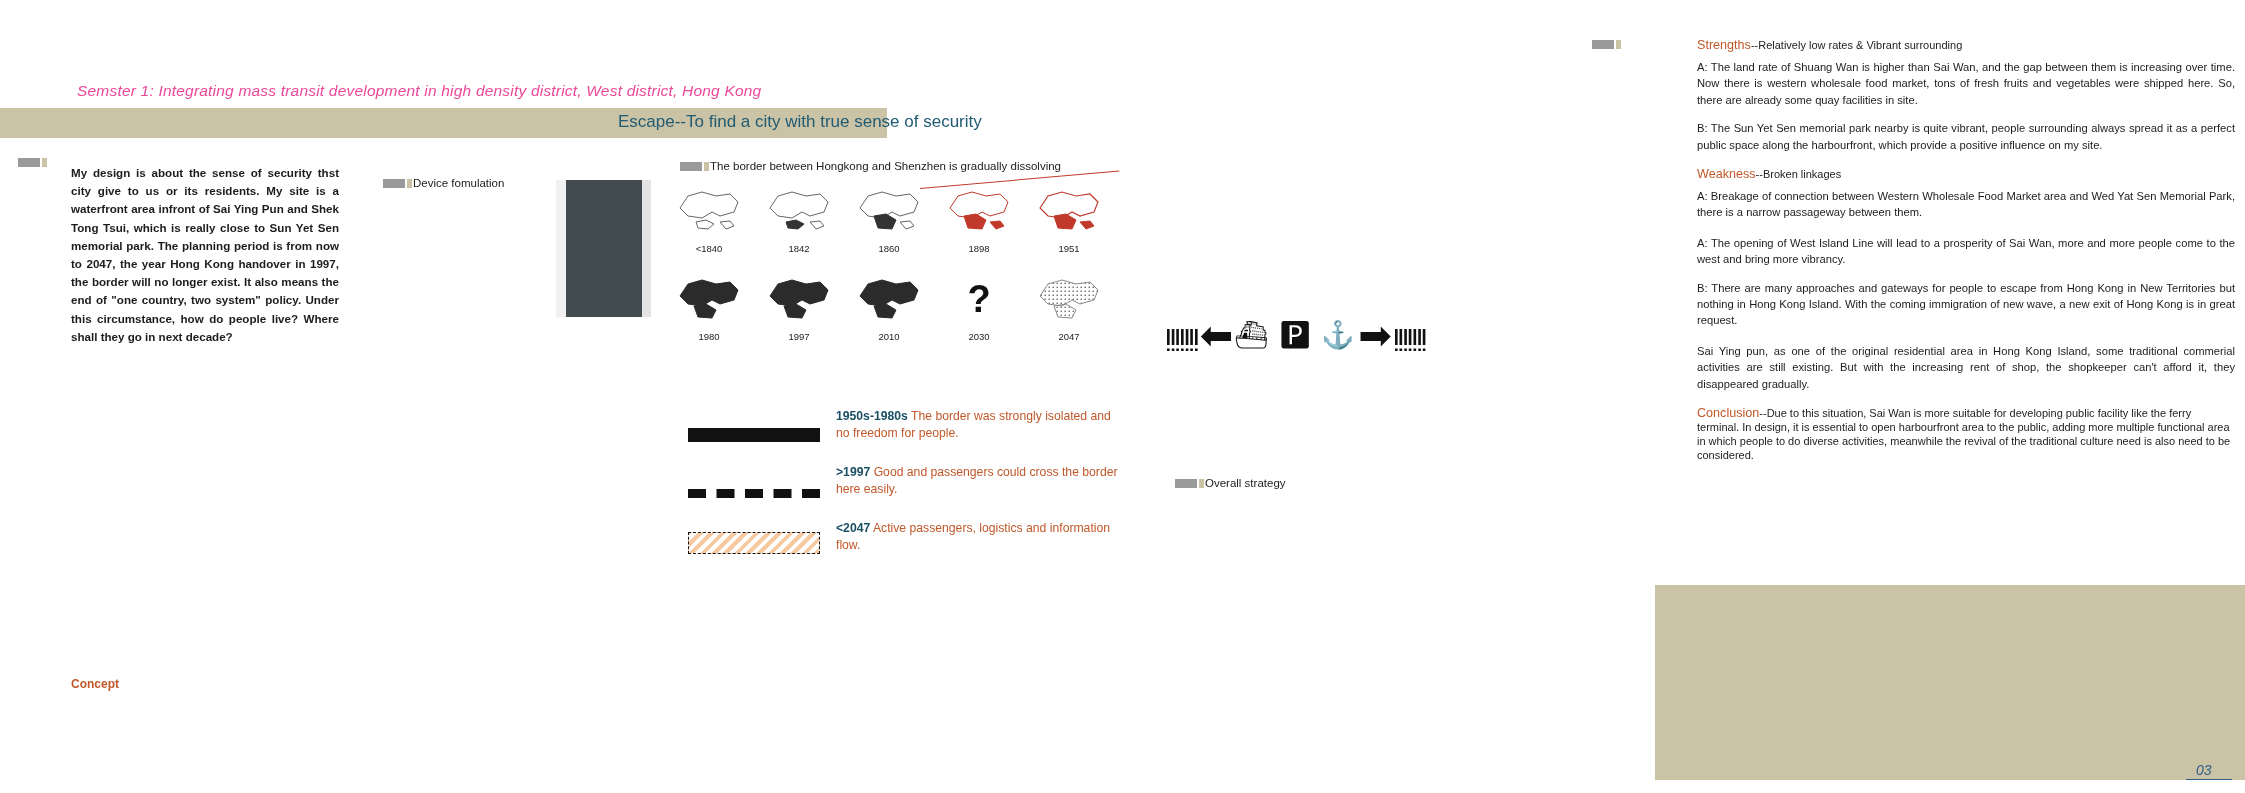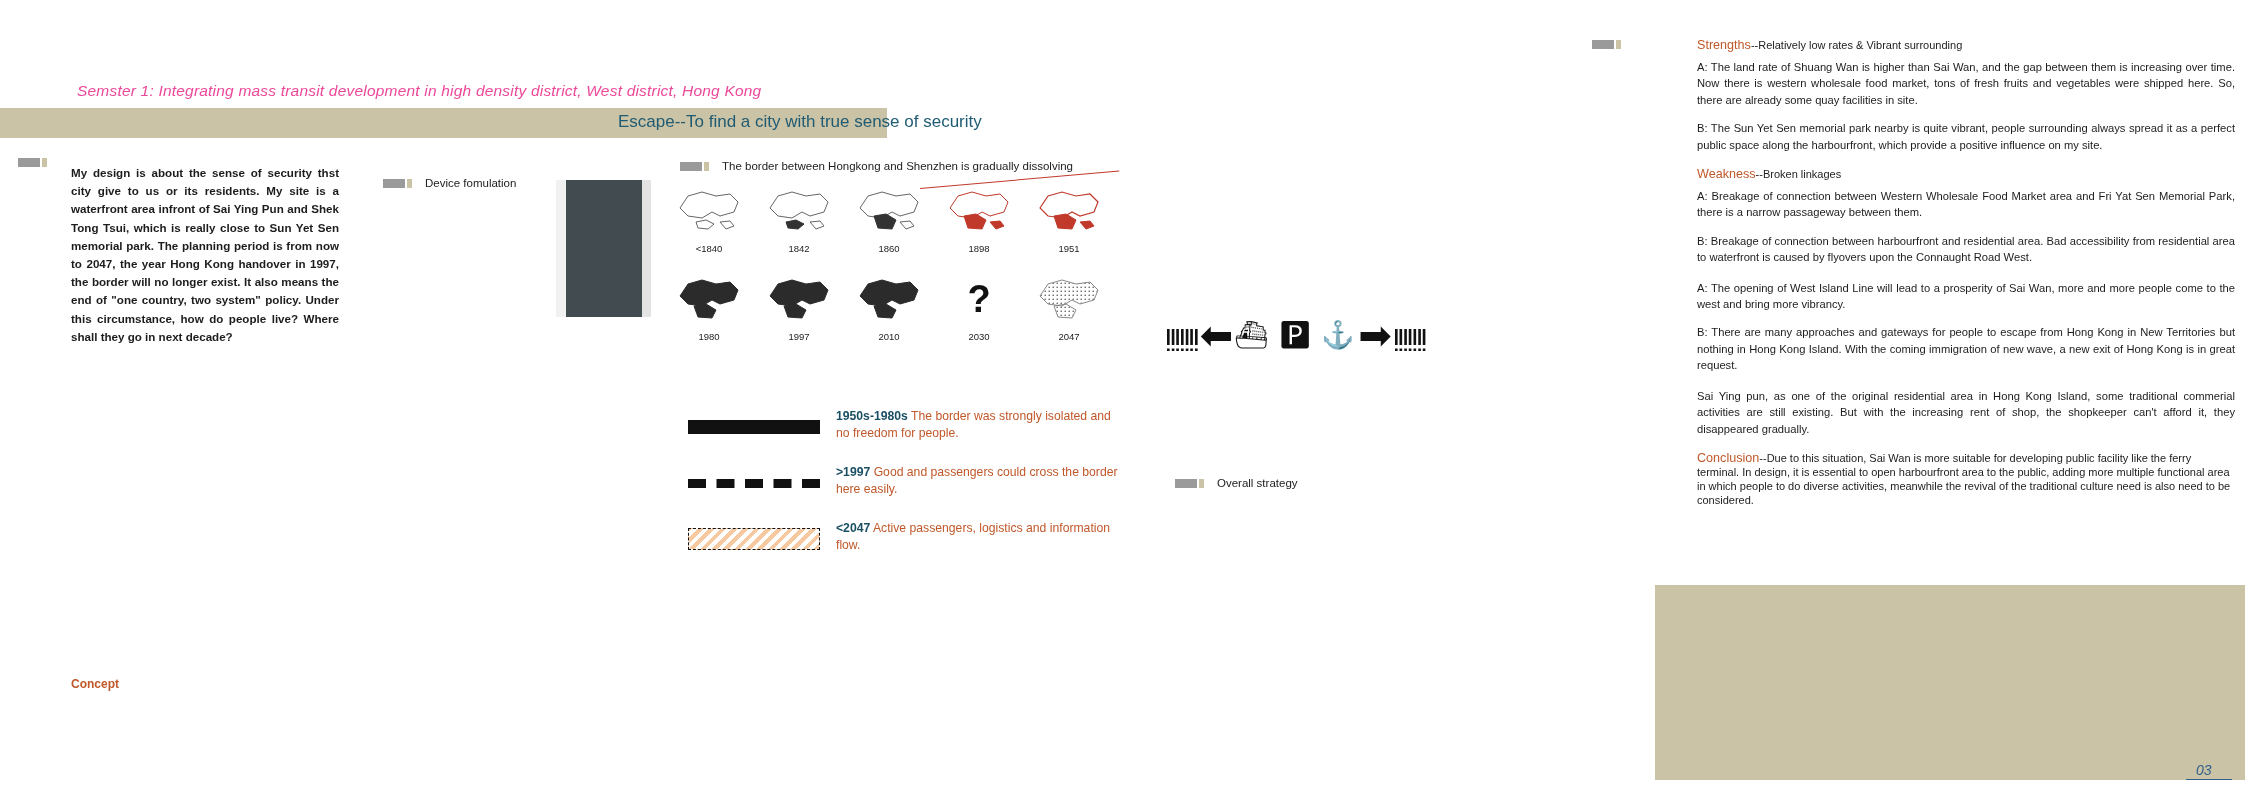--- a/index.html
+++ b/index.html
@@ -48,21 +48,21 @@
     font-size: 17px;
     color: #1f5b73;
     white-space: nowrap;
   }
 
   
   .tag {
     position: absolute;
     display: flex;
     align-items: center;
-    gap: 13px;
+    gap: 1px;
     white-space: nowrap;
   }
   .tag .bars {
     display: inline-flex;
     align-items: center;
     gap: 2px;
   }
   .tag .bars i {
     display: block;
     width: 22px;
@@ -171,21 +171,21 @@
 
   
   .legend {
     position: absolute;
     left: 688px;
     top: 408px;
     width: 430px;
   }
   .legend-row {
     display: flex;
-    align-items: center;
+    align-items: flex-end;
     margin-bottom: 22px;
   }
   .legend-key {
     width: 132px;
     flex: 0 0 132px;
     padding-top: 4px;
   }
   .key-solid {
     width: 132px;
     height: 14px;
@@ -506,22 +506,21 @@
   </div>
 
   <div class="right-col">
     <div class="sect">
       <h3><span>Strengths</span><span class="dashes">--Relatively low rates &amp; Vibrant surrounding</span></h3>
       <p>A: The land rate of Shuang Wan is higher than Sai Wan, and the gap between them is increasing over time. Now there is western wholesale food market, tons of fresh fruits and vegetables were shipped here. So, there are already some quay facilities in site.</p>
       <p>B: The Sun Yet Sen memorial park nearby is quite vibrant, people surrounding always spread it as a perfect public space along the harbourfront, which provide a positive influence on my site.</p>
     </div>
     <div class="sect">
       <h3><span>Weakness</span><span class="dashes">--Broken linkages</span></h3>
-      <p>A: Breakage of connection between Western Wholesale Food Market area and Fri Yat Sen Memorial Park, there is a narrow passageway between them.</p>
-      <p>B: Breakage of connection between harbourfront and residential area. Bad accessibility from residential area to waterfront is caused by flyovers upon the Connaught Road West.</p>
+      <p>A: Breakage of connection between Western Wholesale Food Market area and Wed Yat Sen Memorial Park, there is a narrow passageway between them.</p>
     </div>
     <div class="sect">
       <p>A: The opening of West Island Line will lead to a prosperity of Sai Wan, more and more people come to the west and bring more  vibrancy.</p>
       <p>B: There are many approaches and gateways for people to escape from Hong Kong in New Territories but nothing in Hong Kong Island. With the coming immigration of new wave, a new exit of Hong Kong is in great request.</p>
     </div>
     <div class="sect">
       <p>Sai Ying pun, as one of the original residential area in Hong Kong Island, some traditional commerial activities are still existing. But with the increasing rent of shop, the shopkeeper can't afford it, they disappeared gradually.</p>
     </div>
     <div class="sect">
       <h3><span>Conclusion</span><span class="dashes">--Due to this situation, Sai Wan is more suitable for developing public facility like the ferry terminal. In design, it is essential to open harbourfront area to the public, adding more multiple functional area in which people to do diverse activities, meanwhile the revival of the traditional culture need is also need to be considered.</span></h3>

